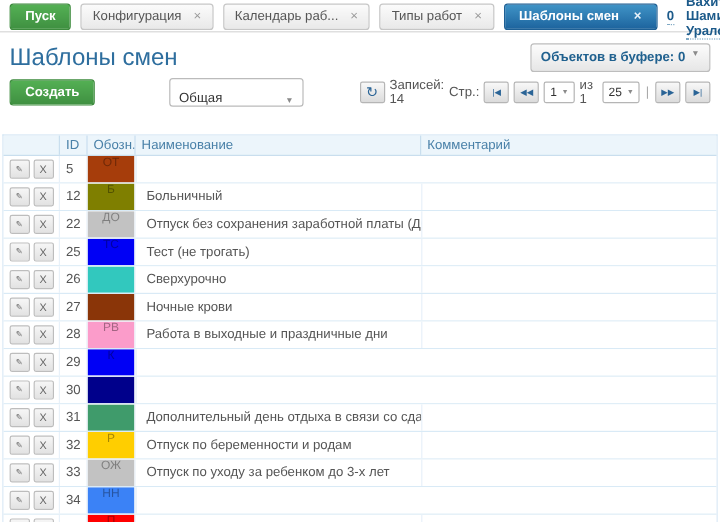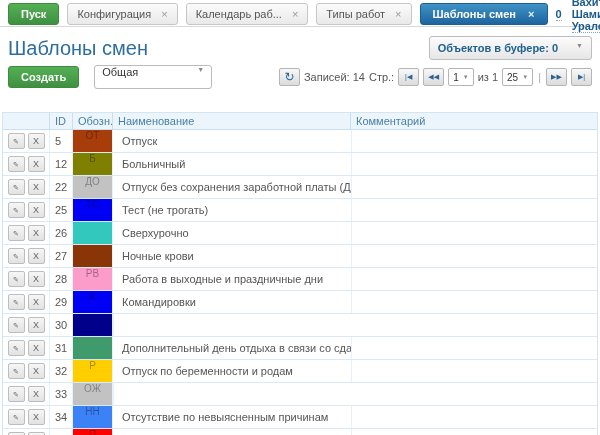--- a/index.html
+++ b/index.html
@@ -28,29 +28,29 @@
                 color:#fff; font-weight:bold; padding:4px 12px; min-width:128px;
                 justify-content:space-between; }
   .tab.active .close { color:#E8F2FA; }
   .userarea { margin-left:auto; display:flex; align-items:center; gap:10px; }
   .blue-link { color:var(--link-blue); font-weight:bold; text-decoration:none;
                border-bottom:1px dotted #7FA8C4; cursor:pointer; }
   
   .pagehead { display:flex; justify-content:space-between; align-items:center;
               padding:9px 8px 5px 8px; }
   .page-title { font-size:20px; color:var(--title-blue); }
-  .buffer-btn { display:flex; gap:18px;
+  .buffer-btn { display:flex; gap:5px;
                 background:linear-gradient(#FCFCFC,#E6E6E6); border:1px solid #BDBDBD;
                 border-radius:3px; padding:5px 8px; font-size:11px; font-weight:bold;
                 color:#20618F; cursor:pointer; font-family:inherit; }
   .arrow { font-size:7px; color:#8A8A8A; }
   
-  .toolbar { display:flex; align-items:center; padding:0 8px 7px 8px; }
+  .toolbar { display:flex; align-items:center; padding:0 8px 7px 8px;gap:47px; }
   .filter-select { margin-left:15px; width:118px; height:24px; border:1px solid #BBB;
-                   border-radius:3px; background:#fff; display:flex; align-items:flex-start;
+                   border-radius:3px; background:#fff; display:flex; align-items:flex-end;
                    justify-content:space-between; padding:0 7px; color:#333; cursor:pointer; }
   .pager { margin-left:auto; display:flex; align-items:center; gap:4px; color:#555; }
   .pager-btn { height:18px; min-width:21px; background:linear-gradient(#F8F8F8,#DBDBDB);
                border:1px solid #B5B5B5; border-radius:2px; color:#2A6496;
                display:inline-flex; align-items:center; justify-content:center;
                font-size:7px; padding:0 3px; cursor:pointer; font-family:inherit; }
   .pager-btn.refresh { font-size:12px; }
   .mini-select { height:18px; background:#fff; border:1px solid #B5B5B5; border-radius:2px;
                  display:inline-flex; align-items:center; gap:4px; padding:0 4px;
                  font-size:10px; color:#333; cursor:pointer; }
@@ -174,21 +174,20 @@
       <button class="mini-btn">
             <span class="x-glyph">X</span>
           </button>
     </div>
     <div class="cell id">5</div>
     <div class="cell swatch-cell">
       <div class="swatch" style="background: rgb(166, 61, 11);">
         <span>ОТ</span>
       </div>
     </div>
-    <div class="cell name">Отпуск</div>
     <div class="cell comment"></div>
   </div>
 
   <div class="grow">
     <div class="cell actions">
       <button class="mini-btn">
             <span class="edit-glyph">✎</span>
           </button>
       <button class="mini-btn">
             <span class="x-glyph">X</span>
@@ -307,21 +306,20 @@
       <button class="mini-btn">
             <span class="x-glyph">X</span>
           </button>
     </div>
     <div class="cell id">29</div>
     <div class="cell swatch-cell">
       <div class="swatch" style="background: rgb(0, 0, 245);">
         <span>К</span>
       </div>
     </div>
-    <div class="cell name">Командировки</div>
     <div class="cell comment"></div>
   </div>
 
   <div class="grow">
     <div class="cell actions">
       <button class="mini-btn">
             <span class="edit-glyph">✎</span>
           </button>
       <button class="mini-btn">
             <span class="x-glyph">X</span>
@@ -382,39 +380,39 @@
       <button class="mini-btn">
             <span class="x-glyph">X</span>
           </button>
     </div>
     <div class="cell id">33</div>
     <div class="cell swatch-cell">
       <div class="swatch" style="background: rgb(194, 194, 194);">
         <span>ОЖ</span>
       </div>
     </div>
+    <div class="cell name">Отпуск по уходу за ребенком до 3-х лет</div>
     <div class="cell comment"></div>
   </div>
 
   <div class="grow">
     <div class="cell actions">
       <button class="mini-btn">
             <span class="edit-glyph">✎</span>
           </button>
       <button class="mini-btn">
             <span class="x-glyph">X</span>
           </button>
     </div>
     <div class="cell id">34</div>
     <div class="cell swatch-cell">
       <div class="swatch" style="background: #3b82f6;">
         <span>НН</span>
       </div>
     </div>
-    <div class="cell name">Отсутствие по невыясненным причинам</div>
     <div class="cell comment"></div>
   </div>
 
   <div class="grow">
     <div class="cell actions">
       <button class="mini-btn">
             <span class="edit-glyph">✎</span>
           </button>
       <button class="mini-btn">
             <span class="x-glyph">X</span>

